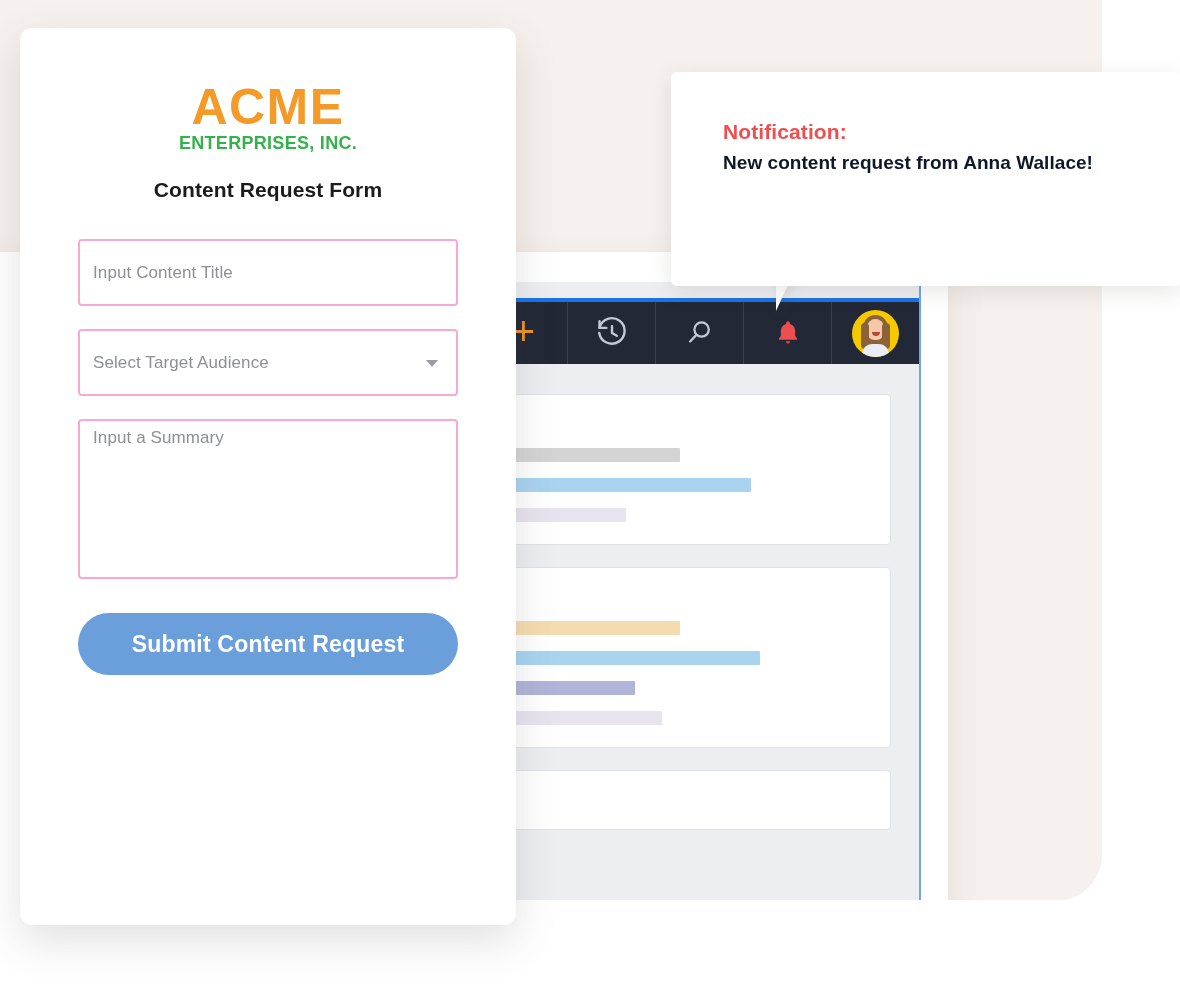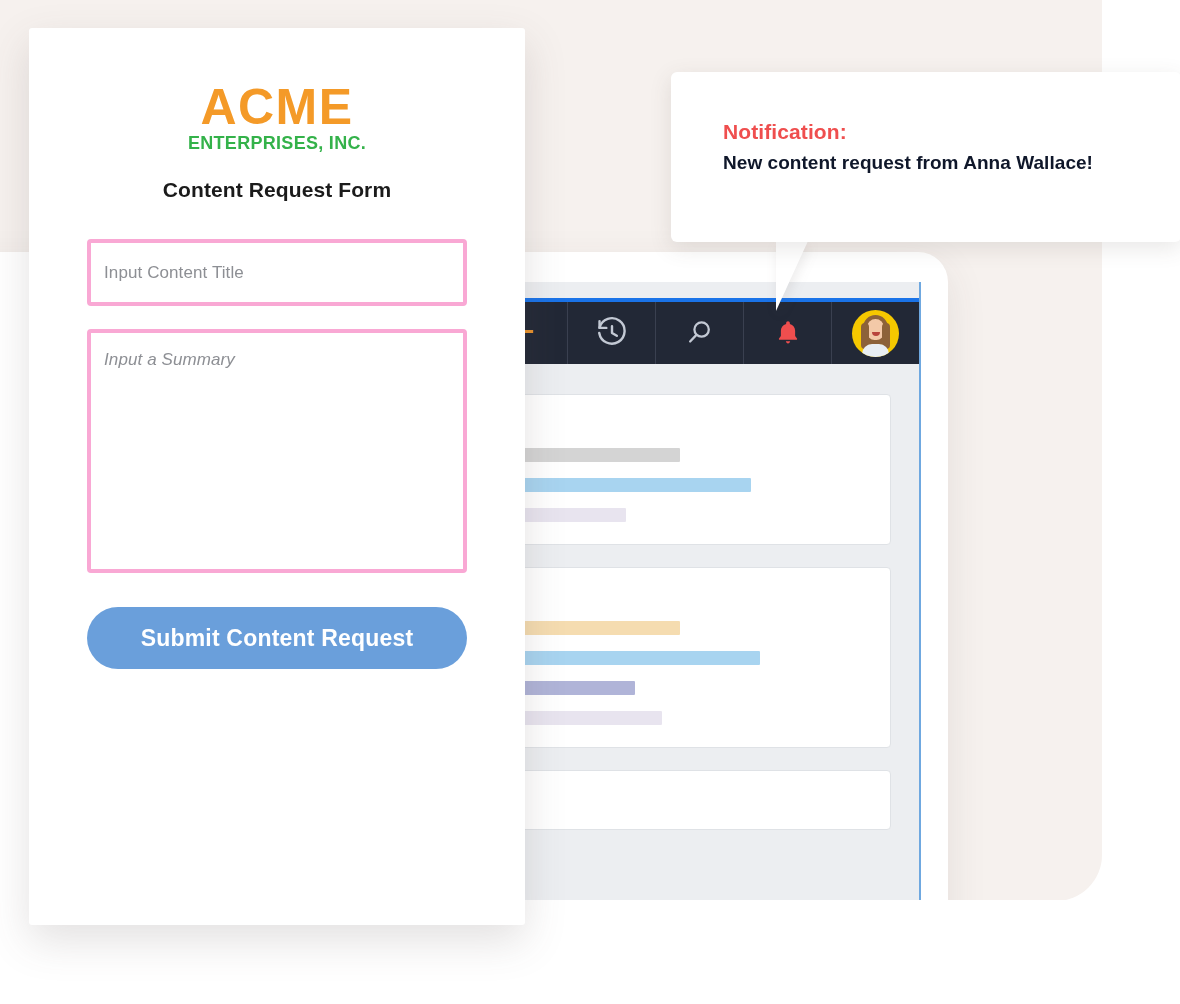--- a/index.html
+++ b/index.html
@@ -189,21 +189,21 @@
     background: #ffffff;
     pointer-events: none;
   }
 
   
   .callout {
     position: absolute;
     left: 671px;
     top: 72px;
     width: 510px;
-    height: 170px;
+    height: 214px;
     background: #ffffff;
     border-radius: 6px;
     box-shadow: 0 6px 22px rgba(80,70,65,0.13);
     padding: 48px 0 0 52px;
     box-sizing: border-box;
   }
   .callout-title {
     color: #ef4e4e;
     font-size: 21px;
     font-weight: bold;
@@ -223,26 +223,26 @@
     width: 0; height: 0;
     border-left: 0 solid transparent;
     border-top: 70px solid #ffffff;
     border-right: 32px solid transparent;
     filter: drop-shadow(2px 5px 6px rgba(80,70,65,0.10));
   }
 
   
   .form-card {
     position: absolute;
-    left: 29px;
+    left: 20px;
     top: 28px;
     width: 496px;
     height: 897px;
     background: #ffffff;
-    border-radius: 3px;
+    border-radius: 12px;
     box-shadow: 0 16px 42px rgba(90,80,75,0.17);
     box-sizing: border-box;
   }
 
   .logo-wrap {
     text-align: center;
     padding-top: 54px;
   }
   .logo-acme {
     font-size: 50px;
@@ -267,21 +267,21 @@
     letter-spacing: .1px;
   }
 
   .fields {
     padding: 0 58px;
     margin-top: 37px;
   }
   .fld {
     width: 100%;
     height: 67px;
-    border: 4px solid #f9a8d4;
+    border: 2px solid #f9a8d4;
     border-radius: 4px;
     box-sizing: border-box;
     display: flex;
     align-items: center;
     padding: 0 13px;
     margin-bottom: 23px;
     background: #fff;
     position: relative;
   }
   .fld-text {
@@ -293,24 +293,23 @@
     position: absolute;
     right: 18px;
     top: 50%;
     margin-top: -3px;
     width: 0; height: 0;
     border-left: 6px solid transparent;
     border-right: 6px solid transparent;
     border-top: 7px solid #9b9da2;
   }
   .fld.area {
-    height: 244px;
+    height: 160px;
     align-items: flex-start;
-    padding-top: 17px;
-    font-style: italic;
+    padding-top: 7px;
   }
 
   .submit-wrap {
     padding: 0 58px;
     margin-top: 34px;
   }
   .submit-btn {
     width: 100%;
     height: 62px;
     background: #6a9fdb;
@@ -430,20 +429,24 @@
 
     <div class="form-title">Content Request Form</div>
 
     <div class="fields">
 
       <div class="fld">
         <span class="fld-text">Input Content Title</span>
       </div>
 
 
+      <div class="fld select">
+        <span class="fld-text">Select Target Audience</span>
+        <span class="caret"></span>
+      </div>
 
       <div class="fld area">
         <span class="fld-text">Input a Summary</span>
       </div>
 
     </div>
 
     <div class="submit-wrap">
       <button class="submit-btn">Submit Content Request</button>
     </div>

